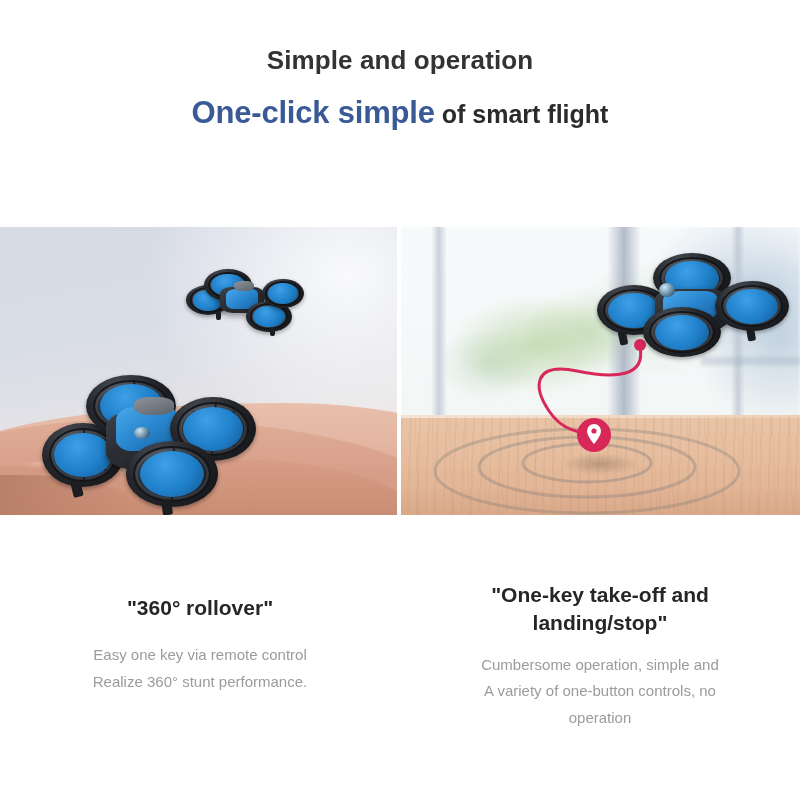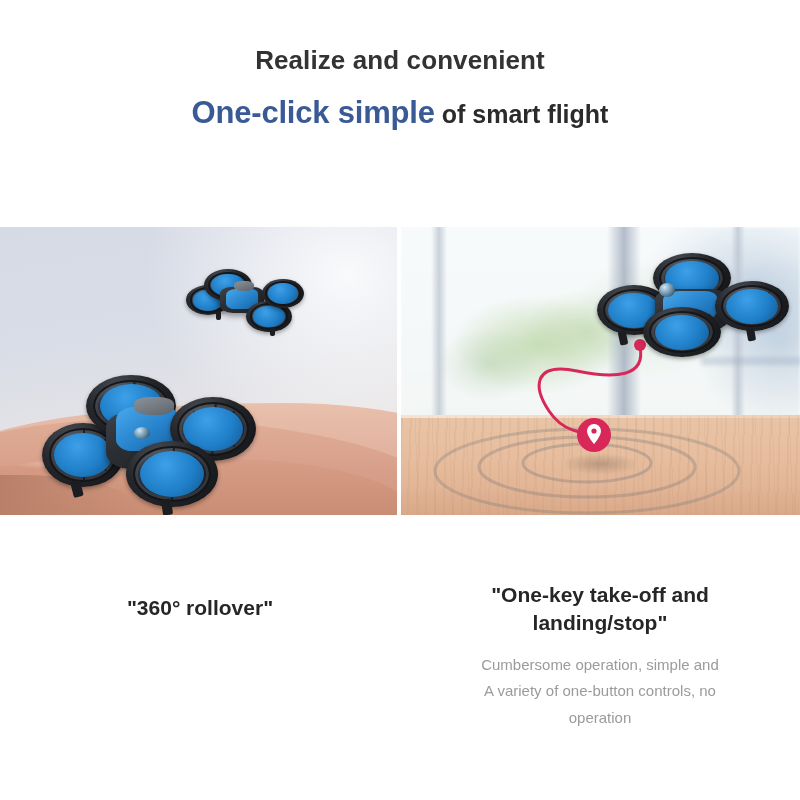--- a/index.html
+++ b/index.html
@@ -182,21 +182,21 @@
   }
   .cap-right .cap-body { margin-top:14px; }
   .cap-body div { white-space:nowrap; }
 </style>
 </head>
 <body>
 
 <div class="page">
 
   <div class="header">
-    <div class="headline-1">Realize and convenient</div>
+    <div class="headline-1">Simple and operation</div>
     <div class="headline-2">
       <span class="hl-accent">One-click simple</span><span class="hl-rest">of smart flight</span>
     </div>
   </div>
 
   <div class="band">
 
     <div class="panel panel-left">
       <div class="sky"></div>
       <div class="sky-glow"></div>
@@ -327,20 +327,22 @@
         <div class="leg" style="left:150px; top:78px;  width:8px; height:14px; transform:rotate(-10deg);"></div>
       </div>
     </div>
   </div>
 
   <div class="captions">
 
     <div class="cap-col cap-left">
       <div class="cap-title">"360° rollover"</div>
       <div class="cap-body">
+        <div>Easy one key via remote control</div>
+        <div>Realize 360° stunt performance.</div>
       </div>
     </div>
 
     <div class="cap-col cap-right">
       <div class="cap-title">
         <div>"One-key take-off and</div>
         <div>landing/stop"</div>
       </div>
       <div class="cap-body">
         <div>Cumbersome operation, simple and</div>

